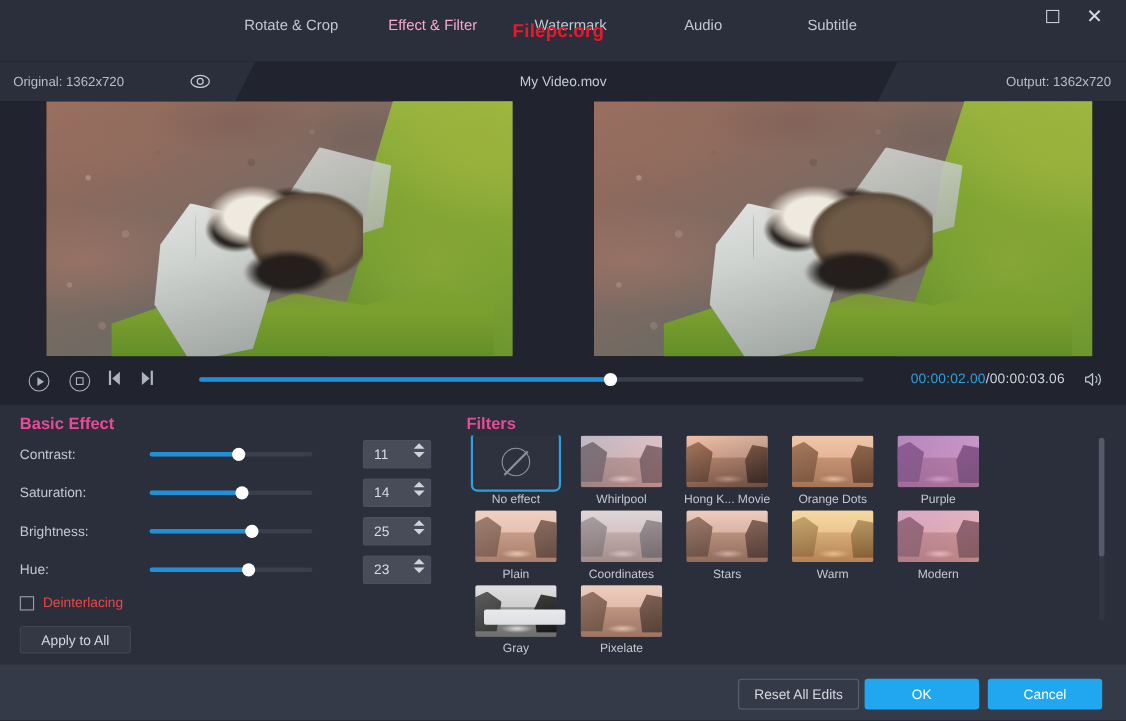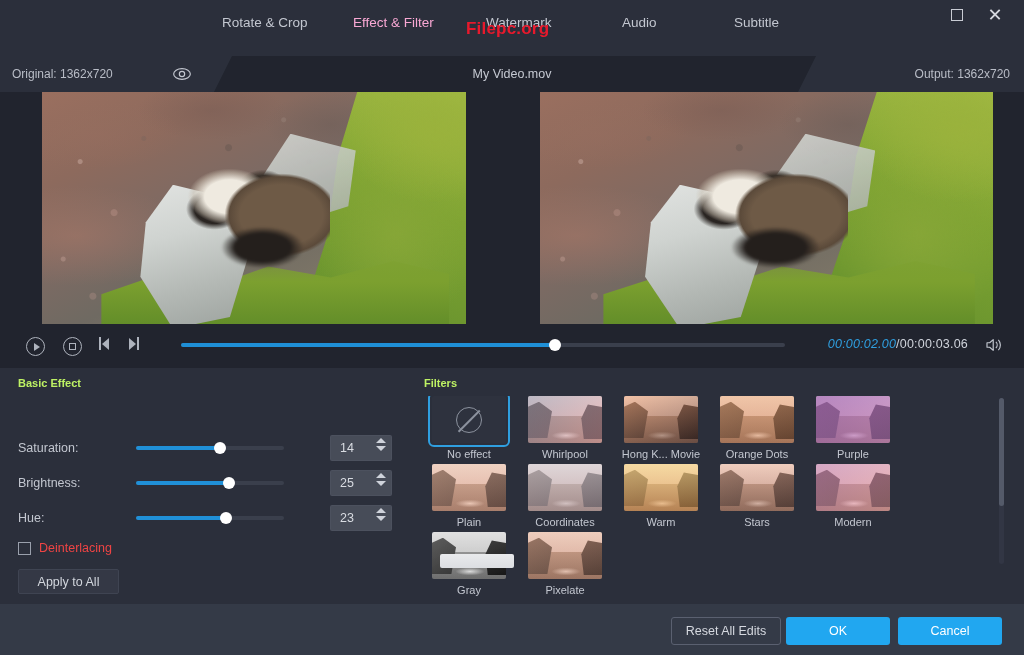--- a/index.html
+++ b/index.html
@@ -181,29 +181,29 @@
   }
   .seek-fill { position: absolute; left: 0; top: 0; height: 4px; background: #1f8fd6; border-radius: 2px; }
   .seek-knob {
     position: absolute; top: -4px; width: 12px; height: 12px; border-radius: 50%;
     background: #fff; transform: translateX(-6px);
   }
   .tc {
     position: absolute; right: 56px; top: 337px; font-size: 12.5px; color: #cfd3db;
     letter-spacing: .2px;
   }
-  .tc .cur { color: #2f9fe0; font-style: italic; }
+  .tc .cur { color: #2f9fe0; }
   .spk { position: absolute; right: 18px; top: 337px; width: 22px; height: 16px; cursor: pointer; }
 
   
   .panels {
     position: absolute; left: 0; top: 368px; width: 1024px; height: 236px;
     background: #2b2f3b;
   }
-  .sect-title { color: #bef264; font-size: 11px; font-weight: bold; }
+  .sect-title { color: #ec4899; font-size: 15px; font-weight: bold; }
 
   .basic { position: absolute; left: 0; top: 0; width: 412px; height: 236px; }
   .basic .sect-title { position: absolute; left: 18px; top: 9px; }
 
   .row { position: absolute; left: 18px; width: 376px; height: 22px; display: flex; align-items: center; }
   .row .name { width: 118px; color: #c3c7d0; font-size: 12.5px; }
   .slider {
     position: relative; width: 148px; height: 4px; background: #3a3f4c; border-radius: 2px; cursor: pointer;
   }
   .sl-fill { position: absolute; left: 0; top: 0; height: 4px; background: #2090d8; border-radius: 2px; }
@@ -420,20 +420,34 @@
       <path d="M13 5.5a5 5 0 0 1 0 7" fill="none" stroke="#c3c7d0" stroke-width="1.3"></path>
       <path d="M15.8 3.2a8.6 8.6 0 0 1 0 11.6" fill="none" stroke="#c3c7d0" stroke-width="1.3"></path>
     </svg>
   </div>
 
   <div class="panels">
 
     <div class="basic">
       <div class="sect-title">Basic Effect</div>
 
+      <div class="row" style="top:34px">
+        <span class="name">Contrast:</span>
+        <div class="slider">
+          <div class="sl-fill" style="width: 55%;"></div>
+          <div class="sl-knob" style="left: 55%;"></div>
+        </div>
+        <div class="spin">
+          <span class="val">11</span>
+          <span class="arrows">
+              <span class="ar-u"></span>
+              <span class="ar-d"></span>
+            </span>
+        </div>
+      </div>
 
       <div class="row" style="top:69px">
         <span class="name">Saturation:</span>
         <div class="slider">
           <div class="sl-fill" style="width: 57%;"></div>
           <div class="sl-knob" style="left: 57%;"></div>
         </div>
         <div class="spin">
           <span class="val">14</span>
           <span class="arrows">
@@ -577,36 +591,36 @@
           </div>
           <div class="fcell">
             <div class="fthumb">
               <div class="tscene">
                 <div class="sky"></div>
                 <div class="gnd"></div>
                 <div class="cliff"></div>
                 <div class="rockr"></div>
                 <div class="hiz"></div>
               </div>
+              <div class="ov" style="background: linear-gradient(rgba(255, 200, 180, 0.3), rgba(150, 110, 100, 0.35));"></div>
+            </div>
+            <div class="flabel">Stars</div>
+          </div>
+          <div class="fcell">
+            <div class="fthumb">
+              <div class="tscene">
+                <div class="sky"></div>
+                <div class="gnd"></div>
+                <div class="cliff"></div>
+                <div class="rockr"></div>
+                <div class="hiz"></div>
+              </div>
               <div class="ov" style="background: linear-gradient(rgba(255, 225, 140, 0.6), rgba(230, 160, 80, 0.45));"></div>
             </div>
             <div class="flabel">Warm</div>
-          </div>
-          <div class="fcell">
-            <div class="fthumb">
-              <div class="tscene">
-                <div class="sky"></div>
-                <div class="gnd"></div>
-                <div class="cliff"></div>
-                <div class="rockr"></div>
-                <div class="hiz"></div>
-              </div>
-              <div class="ov" style="background: linear-gradient(rgba(255, 200, 180, 0.3), rgba(150, 110, 100, 0.35));"></div>
-            </div>
-            <div class="flabel">Stars</div>
           </div>
           <div class="fcell">
             <div class="fthumb">
               <div class="tscene">
                 <div class="sky"></div>
                 <div class="gnd"></div>
                 <div class="cliff"></div>
                 <div class="rockr"></div>
                 <div class="hiz"></div>
               </div>

